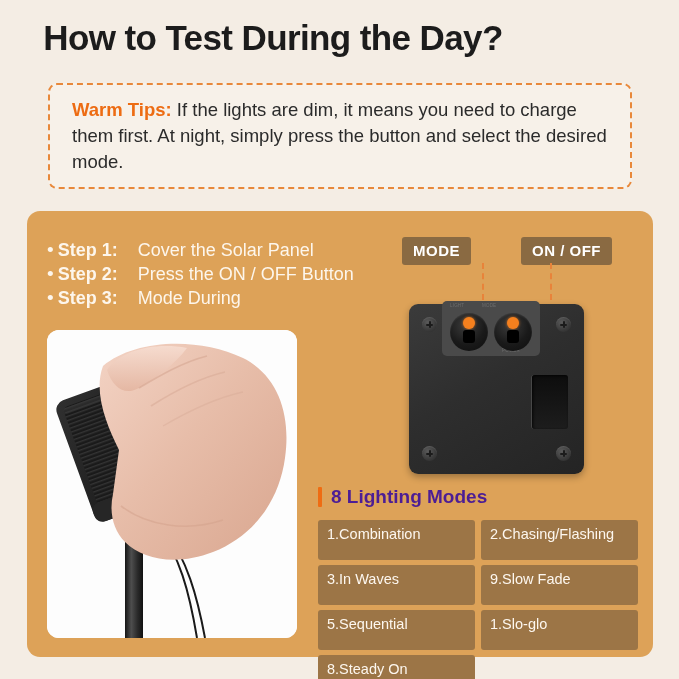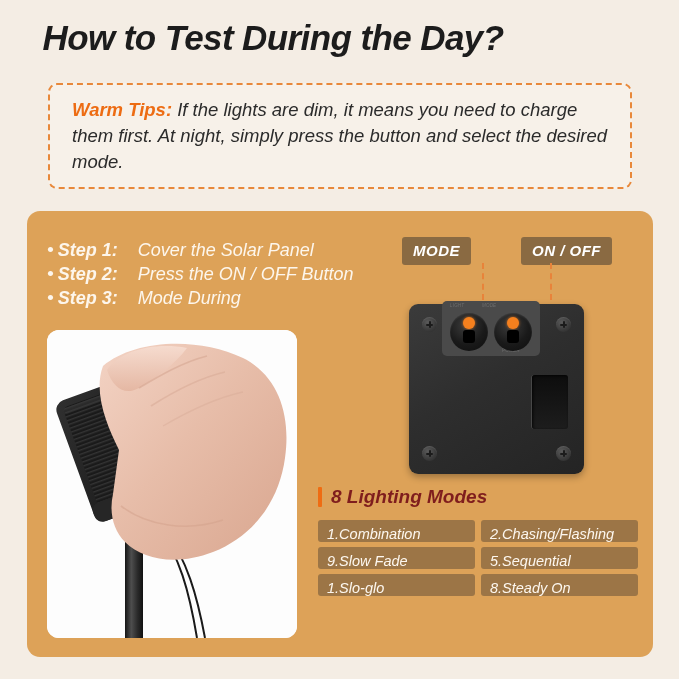--- a/index.html
+++ b/index.html
@@ -14,21 +14,20 @@
     background: #f4ede4;
     font-family: "Liberation Sans", sans-serif;
     position: relative;
   }
 
   .page {
     position: relative;
     width: 546px;
     height: 679px;
     background: #f4ede4;
-    font-style: italic;
   }
 
   
   .title {
     position: absolute;
     left: 0; right: 0;
     top: 18px;
     text-align: center;
     font-size: 35px;
     font-weight: 700;
@@ -238,38 +237,38 @@
   .accent-bar {
     width: 4px;
     height: 20px;
     background: #ef6c12;
     margin-right: 9px;
     border-radius: 1px;
   }
   .modes-title {
     font-size: 19px;
     font-weight: 700;
-    color: #7f1d1d;
+    color: #4c1d95;
     white-space: nowrap;
   }
 
   .modes-grid {
     position: absolute;
     left: 291px;
     top: 309px;
     width: 320px;
     display: grid;
     grid-template-columns: 1fr 1fr;
     gap: 5px 6px;
   }
   .mode-cell {
     background: #9c7546;
     color: #fdf7ef;
     font-size: 14.5px;
-    padding: 6px 9px 0;
+    padding: 6px 9px 18px;
     border-radius: 3px;
     white-space: nowrap;
     overflow: hidden;
   }
 </style>
 </head>
 <body>
 
 <div class="page">
 
@@ -384,20 +383,21 @@
     </div>
 
     <div class="modes-header">
       <div class="accent-bar"></div>
       <div class="modes-title">8 Lighting Modes</div>
     </div>
 
     <div class="modes-grid">
       <div class="mode-cell">1.Combination</div>
       <div class="mode-cell">2.Chasing/Flashing</div>
+      <div class="mode-cell">3.In Waves</div>
       <div class="mode-cell">9.Slow Fade</div>
       <div class="mode-cell">5.Sequential</div>
       <div class="mode-cell">1.Slo-glo</div>
       <div class="mode-cell">8.Steady On</div>
     </div>
 
   </div>
 </div>
 
 </body></html>

